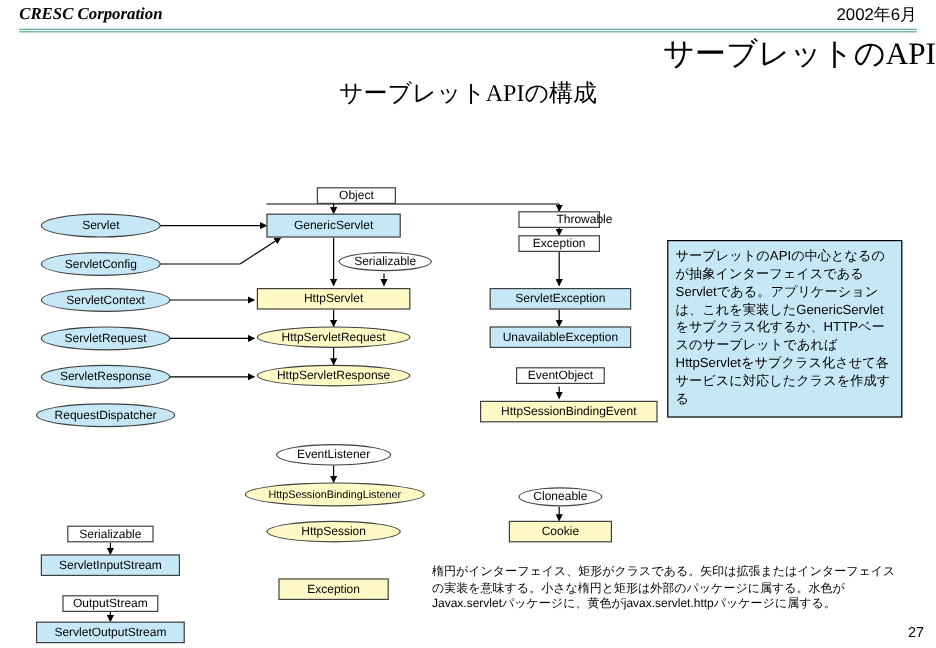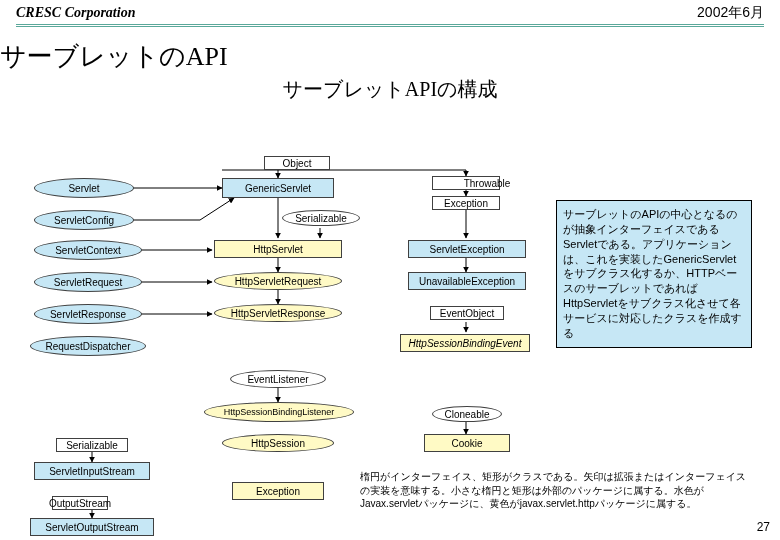--- a/index.html
+++ b/index.html
@@ -1,21 +1,21 @@
 <!DOCTYPE html>
 <html><head>
 <meta charset="utf-8">
 <style>
   * { box-sizing: border-box; margin: 0; padding: 0; }
   body { width: 780px; height: 540px; font-family: "MS Gothic", "Meiryo", sans-serif; background: #fff; position: relative; font-size: 11px; }
   .header { display: flex; justify-content: space-between; align-items: center; padding: 4px 16px 0 16px; }
   .corp { font-style: italic; font-weight: bold; font-size: 14px; font-family: "Times New Roman", serif; }
   .date { font-size: 14px; }
   .hr { border-top: 3px double #5aa89a; margin: 2px 16px 0 16px; }
-  .title { text-align: left; font-size: 26px; font-family: "MS Mincho", serif; margin-top: 12px; }
+  .title { text-align: right; font-size: 26px; font-family: "MS Mincho", serif; margin-top: 0; }
   .subtitle { text-align: center; font-size: 20px; font-family: "MS Mincho", serif; margin-top: 2px; }
 
   .diagram { position: absolute; left: 0; top: 140px; width: 780px; height: 380px; }
 
   .box { position: absolute; border: 1px solid #404040; text-align: center; display: flex; align-items: center; justify-content: center; font-size: 10px; padding: 1px 2px; }
   .ellipse { border-radius: 50%; }
   .blue { background: #c6e7f5; }
   .yellow { background: #fffac5; }
   .white { background: #fff; }
 
@@ -100,33 +100,33 @@
   <div class="box ellipse blue" style="left:34px; top:132px; width:108px; height:20px;">ServletRequest</div>
   <div class="box ellipse yellow" style="left:214px; top:132px; width:128px; height:18px;">HttpServletRequest</div>
   <div class="box blue" style="left:408px; top:132px; width:118px; height:18px;">UnavailableException</div>
 
   <div class="box ellipse blue" style="left:34px; top:164px; width:108px; height:20px;">ServletResponse</div>
   <div class="box ellipse yellow" style="left:214px; top:164px; width:128px; height:18px;">HttpServletResponse</div>
   <div class="box white" style="left:430px; top:166px; width:74px; height:14px;">EventObject</div>
 
   <div class="box ellipse blue" style="left:30px; top:196px; width:116px; height:20px;">RequestDispatcher</div>
   <div class="box ellipse white" style="left:230px; top:230px; width:96px; height:18px;">EventListener</div>
-  <div class="box yellow" style="left:400px; top:194px; width:130px; height:18px;font-style:italic;">HttpSessionBindingEvent</div>
+  <div class="box yellow" style="left:400px; top:194px; width:148px; height:18px;">HttpSessionBindingEvent</div>
 
   <div class="box ellipse yellow" style="left:204px; top:262px; width:150px; height:20px; font-size:9px;">HttpSessionBindingListener</div>
   <div class="box ellipse white" style="left:432px; top:266px; width:70px; height:16px;">Cloneable</div>
 
   <div class="box white" style="left:56px; top:298px; width:72px; height:14px;">Serializable</div>
   <div class="box ellipse yellow" style="left:222px; top:294px; width:112px; height:18px;">HttpSession</div>
   <div class="box yellow" style="left:424px; top:294px; width:86px; height:18px;">Cookie</div>
 
   <div class="box blue" style="left:34px; top:322px; width:116px; height:18px;">ServletInputStream</div>
   <div class="box yellow" style="left:232px; top:342px; width:92px; height:18px;">Exception</div>
 
-  <div class="box white" style="left:52px; top:356px; width:56px; height:14px;">OutputStream</div>
+  <div class="box white" style="left:52px; top:356px; width:80px; height:14px;">OutputStream</div>
   <div class="box blue" style="left:30px; top:378px; width:124px; height:18px;">ServletOutputStream</div>
 
   <div class="box white" style="left:432px; top:36px; width:68px; height:14px;padding-left:44px;">Throwable</div>
   <div class="box white" style="left:432px; top:56px; width:68px; height:14px;">Exception</div>
 
   <div class="sidebox" style="left:556px; top:60px; width:196px;">サーブレットのAPIの中心となるのが抽象インターフェイスであるServletである。アプリケーションは、これを実装したGenericServletをサブクラス化するか、HTTPベースのサーブレットであればHttpServletをサブクラス化させて各サービスに対応したクラスを作成する</div>
 
   <div class="note" style="left:360px; top:330px; width:394px;">楕円がインターフェイス、矩形がクラスである。矢印は拡張またはインターフェイスの実装を意味する。小さな楕円と矩形は外部のパッケージに属する。水色がJavax.servletパッケージに、黄色がjavax.servlet.httpパッケージに属する。</div>
 
 </div>

